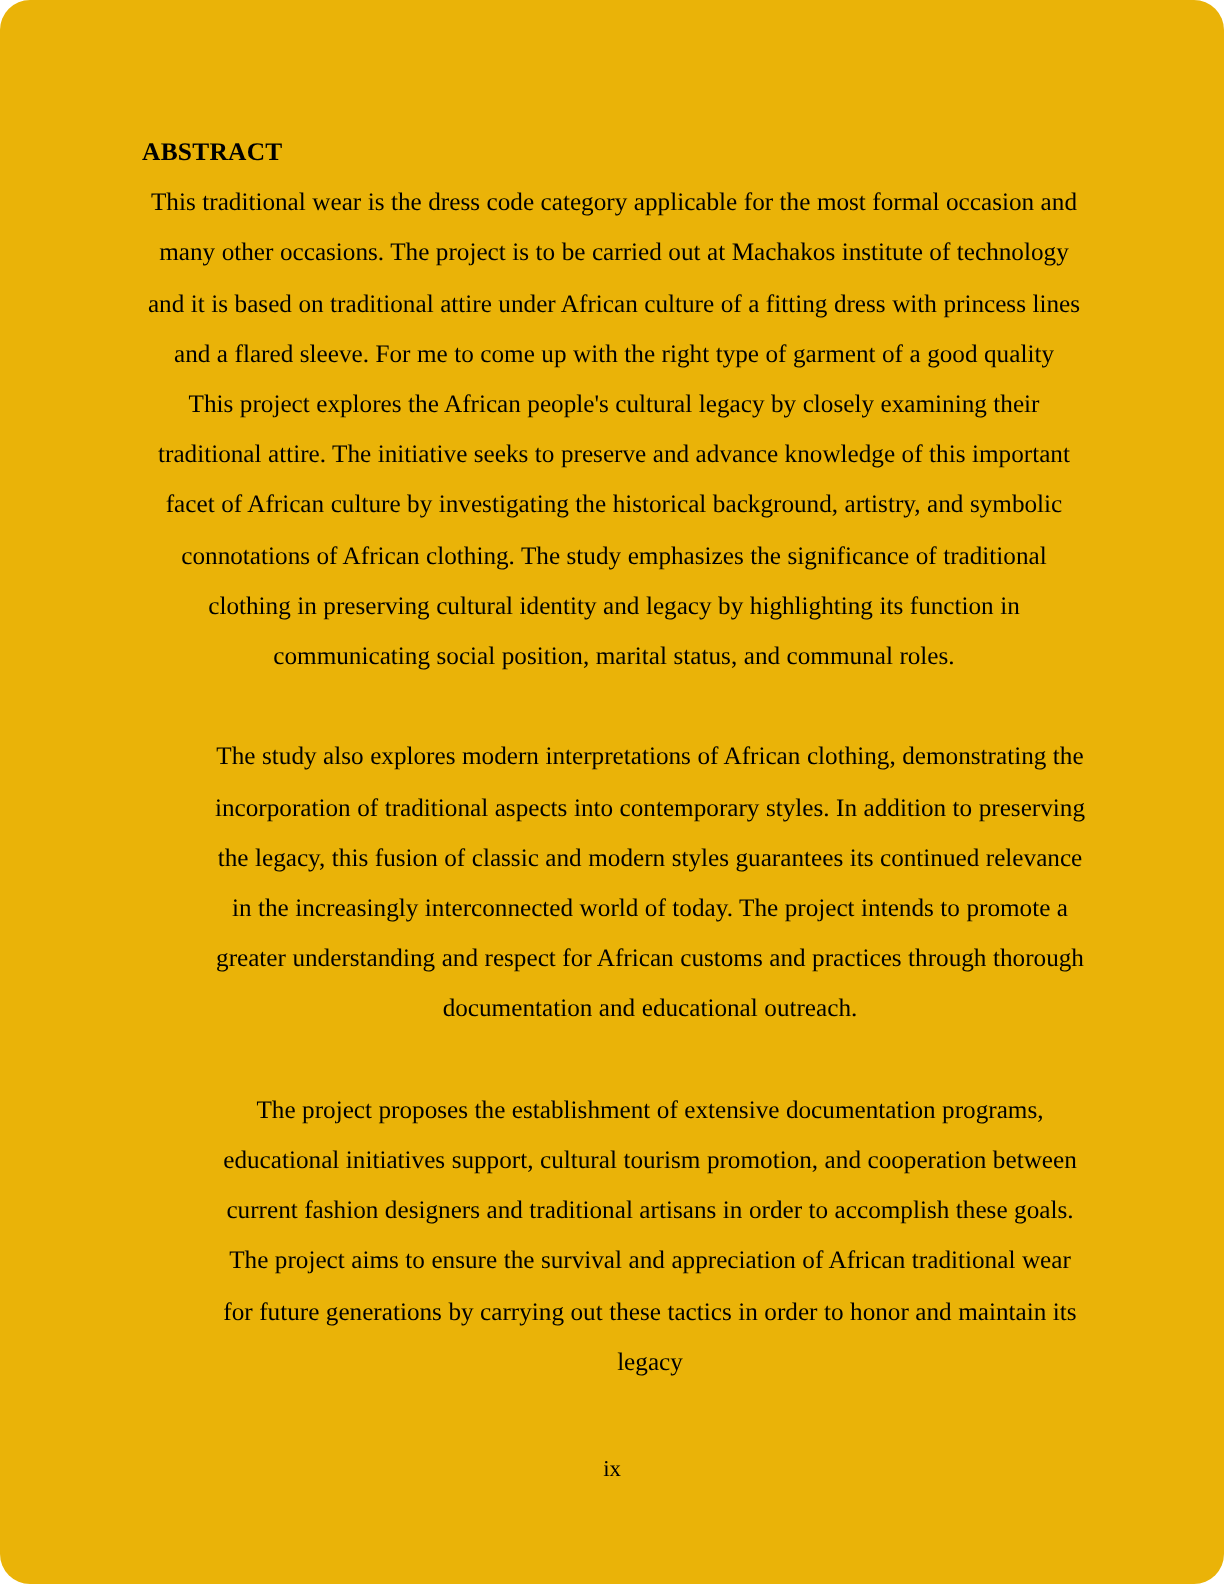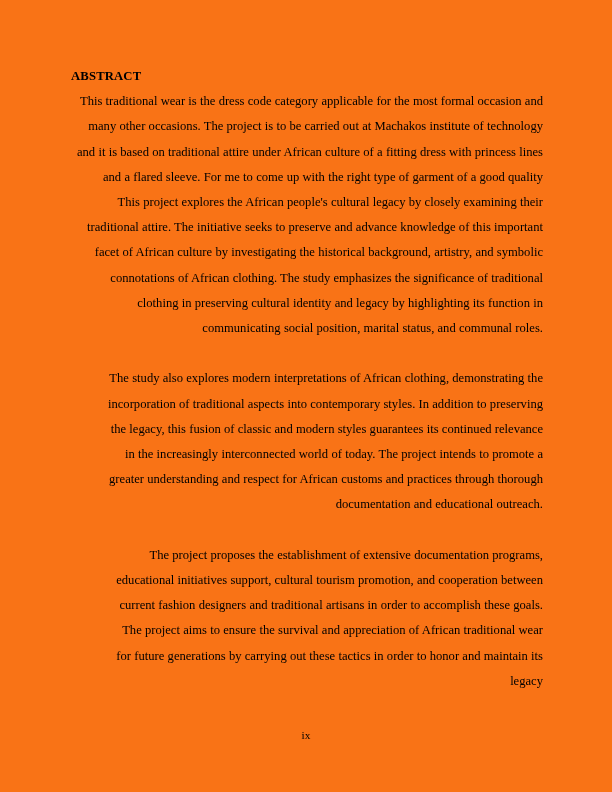--- a/index.html
+++ b/index.html
@@ -9,42 +9,43 @@
   }
   body {
     font-family: "Liberation Serif", "DejaVu Serif", serif;
     color: #000000;
   }
   .page {
     position: relative;
     width: 612px;
     height: 792px;
     margin: 0;
-    background: #f97316;
+    background: #eab308;
     overflow: hidden;
     box-sizing: border-box;
+    border-radius: 15px;
   }
   .content {
     position: absolute;
     left: 71px;
     top: 64px;
     width: 472px;
   }
   .heading {
     font-size: 12.7px;
     font-weight: bold;
     line-height: 25.2px;
     letter-spacing: 0.15px;
     margin: 0;
   }
   .para {
     font-size: 12.6px;
     line-height: 25.2px;
     margin: 0;
-    text-align: right;
+    text-align: center;
     word-spacing: 0.1px;
   }
   .para.gap-before {
     margin-top: 25.2px;
     margin-left: 36px;
   }
   .page-number {
     position: absolute;
     left: 0;
     right: 0;

